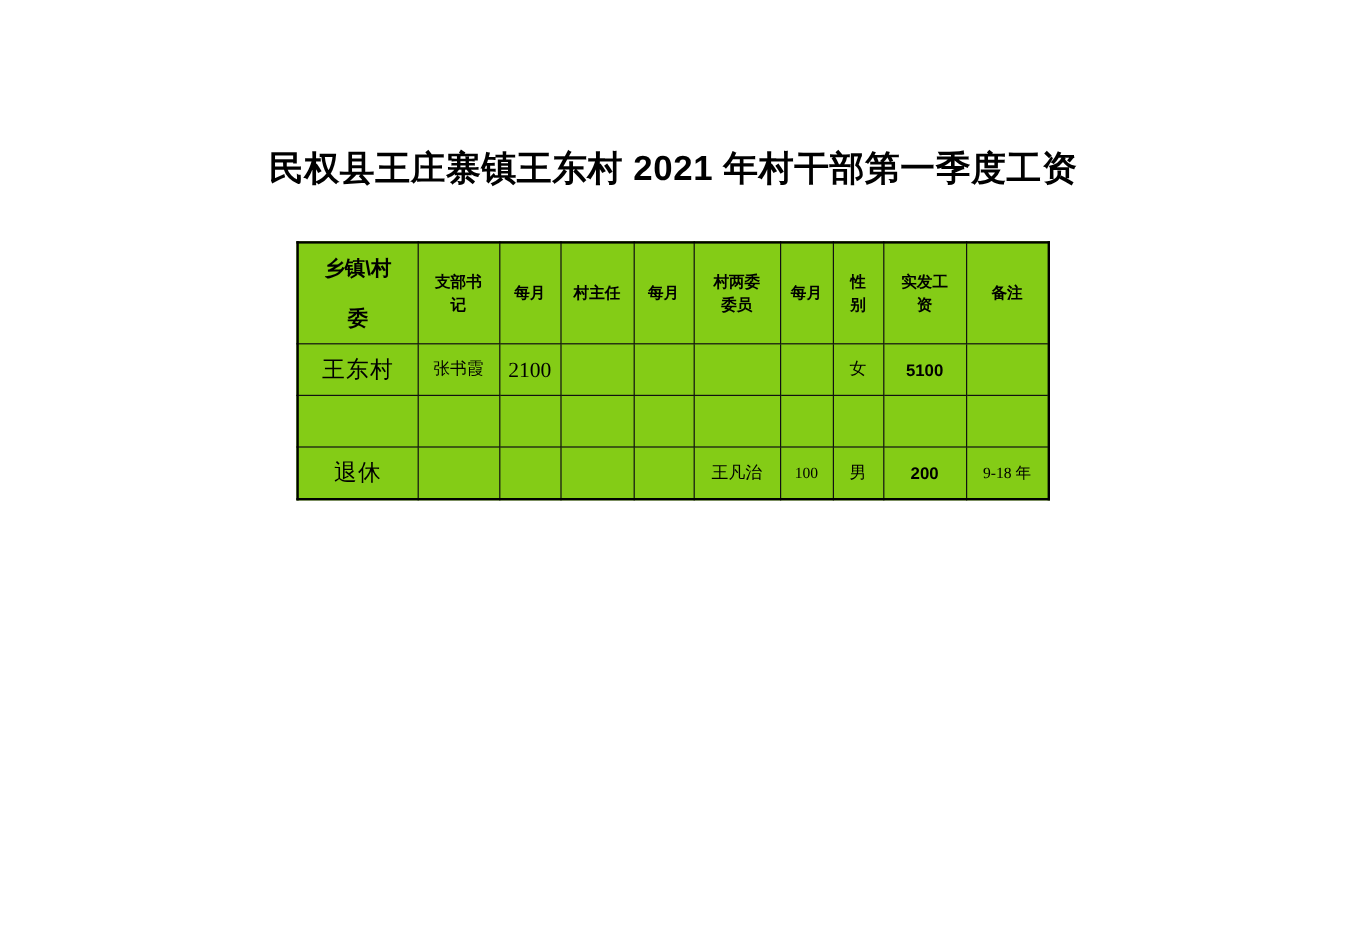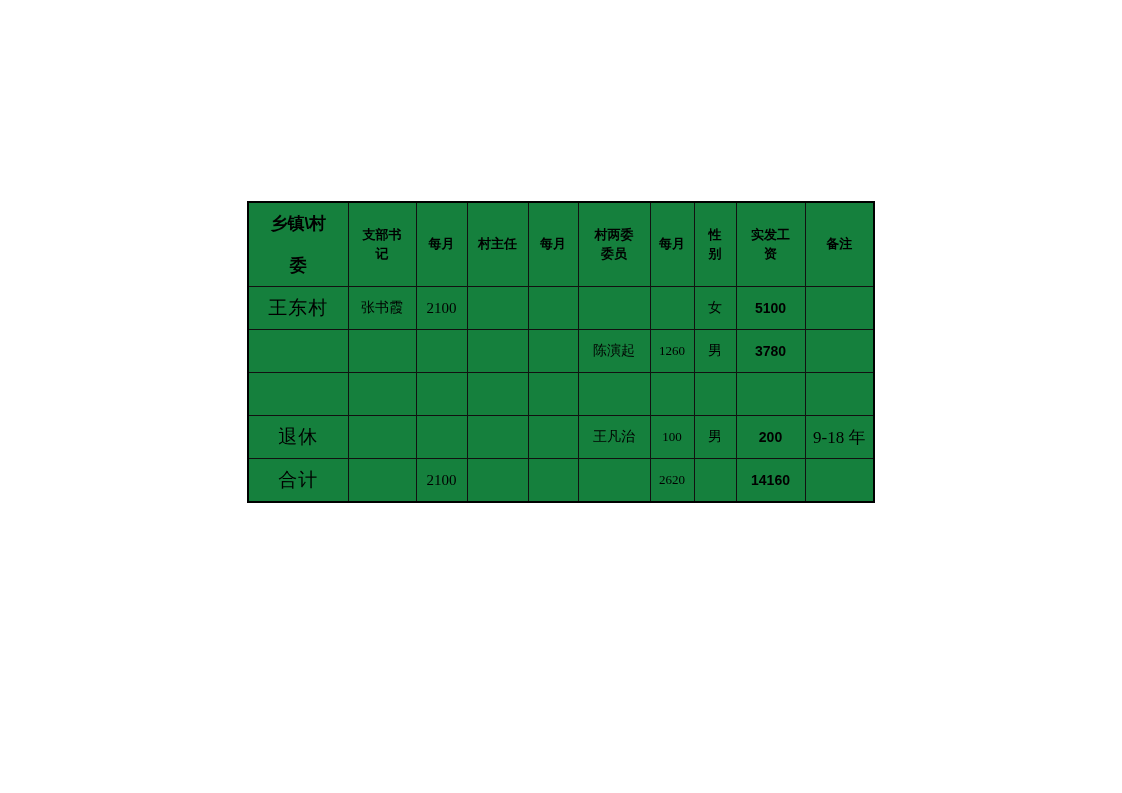--- a/index.html
+++ b/index.html
@@ -30,21 +30,21 @@
     color: #000;
     white-space: nowrap;
   }
   .salary-table {
     position: absolute;
     left: 247px;
     top: 201px;
     border-collapse: collapse;
     table-layout: fixed;
     width: 626px;
-    background: #15803d;
+    background: #84cc16;
   }
   .salary-table td, .salary-table th {
     border: 1.4px solid #111;
     text-align: center;
     vertical-align: middle;
     padding: 0 2px;
     overflow: hidden;
   }
   .salary-table { border: 2px solid #000; }
   .salary-table tr.hdr-row { height: 84px; }
@@ -59,34 +59,35 @@
     color: #000;
   }
   th.hdr-main {
     font-size: 17px;
     line-height: 2.45;
   }
 
   td.cell { font-size: 14px; font-family: "Liberation Serif", serif; }
   td.cell-big { font-size: 19px; letter-spacing: 1px; }
   td.cell-name { font-size: 14px; text-align: center; }
-  td.cell-num-big { font-size: 15px; }
+  td.cell-num-big { font-size: 18px; }
   td.cell-num-sm { font-size: 13px; }
   td.cell-bold-num {
     font-family: "Liberation Sans", "DejaVu Sans", sans-serif;
     font-weight: bold;
     font-size: 14px;
   }
-  td.cell-note { font-size: 17px; white-space: nowrap; margin-left: 12px; }
+  td.cell-note { font-size: 13px; white-space: nowrap; margin-left: 12px; }
 </style>
 </head>
 <body>
 
 <div class="page">
 
+  <div class="doc-title">民权县王庄寨镇王东村 2021 年村干部第一季度工资</div>
 
   <table class="salary-table">
     <colgroup>
       <col style="width:100px">
       <col style="width:68px">
       <col style="width:51px">
       <col style="width:61px">
       <col style="width:50px">
       <col style="width:72px">
       <col style="width:44px">
@@ -119,32 +120,20 @@
         <td class="cell cell-num-big">2100</td>
         <td class="cell"></td>
         <td class="cell"></td>
         <td class="cell"></td>
         <td class="cell"></td>
         <td class="cell cell-name">女</td>
         <td class="cell cell-bold-num">5100</td>
         <td class="cell"></td>
       </tr>
 
-      <tr class="data-row">
-        <td class="cell"></td>
-        <td class="cell"></td>
-        <td class="cell"></td>
-        <td class="cell"></td>
-        <td class="cell"></td>
-        <td class="cell cell-name">陈演起</td>
-        <td class="cell cell-num-sm">1260</td>
-        <td class="cell cell-name">男</td>
-        <td class="cell cell-bold-num">3780</td>
-        <td class="cell"></td>
-      </tr>
 
       <tr class="data-row">
         <td class="cell"></td>
         <td class="cell"></td>
         <td class="cell"></td>
         <td class="cell"></td>
         <td class="cell"></td>
         <td class="cell"></td>
         <td class="cell"></td>
         <td class="cell"></td>
@@ -159,28 +148,16 @@
         <td class="cell"></td>
         <td class="cell"></td>
         <td class="cell"></td>
         <td class="cell cell-name">王凡治</td>
         <td class="cell cell-num-sm">100</td>
         <td class="cell cell-name">男</td>
         <td class="cell cell-bold-num">200</td>
         <td class="cell cell-note">9-18 年</td>
       </tr>
 
-      <tr class="data-row">
-        <td class="cell cell-big">合计</td>
-        <td class="cell"></td>
-        <td class="cell cell-num-big">2100</td>
-        <td class="cell"></td>
-        <td class="cell"></td>
-        <td class="cell"></td>
-        <td class="cell cell-num-sm">2620</td>
-        <td class="cell"></td>
-        <td class="cell cell-bold-num">14160</td>
-        <td class="cell"></td>
-      </tr>
     </tbody>
   </table>
 
 </div>
 
 </body></html>

